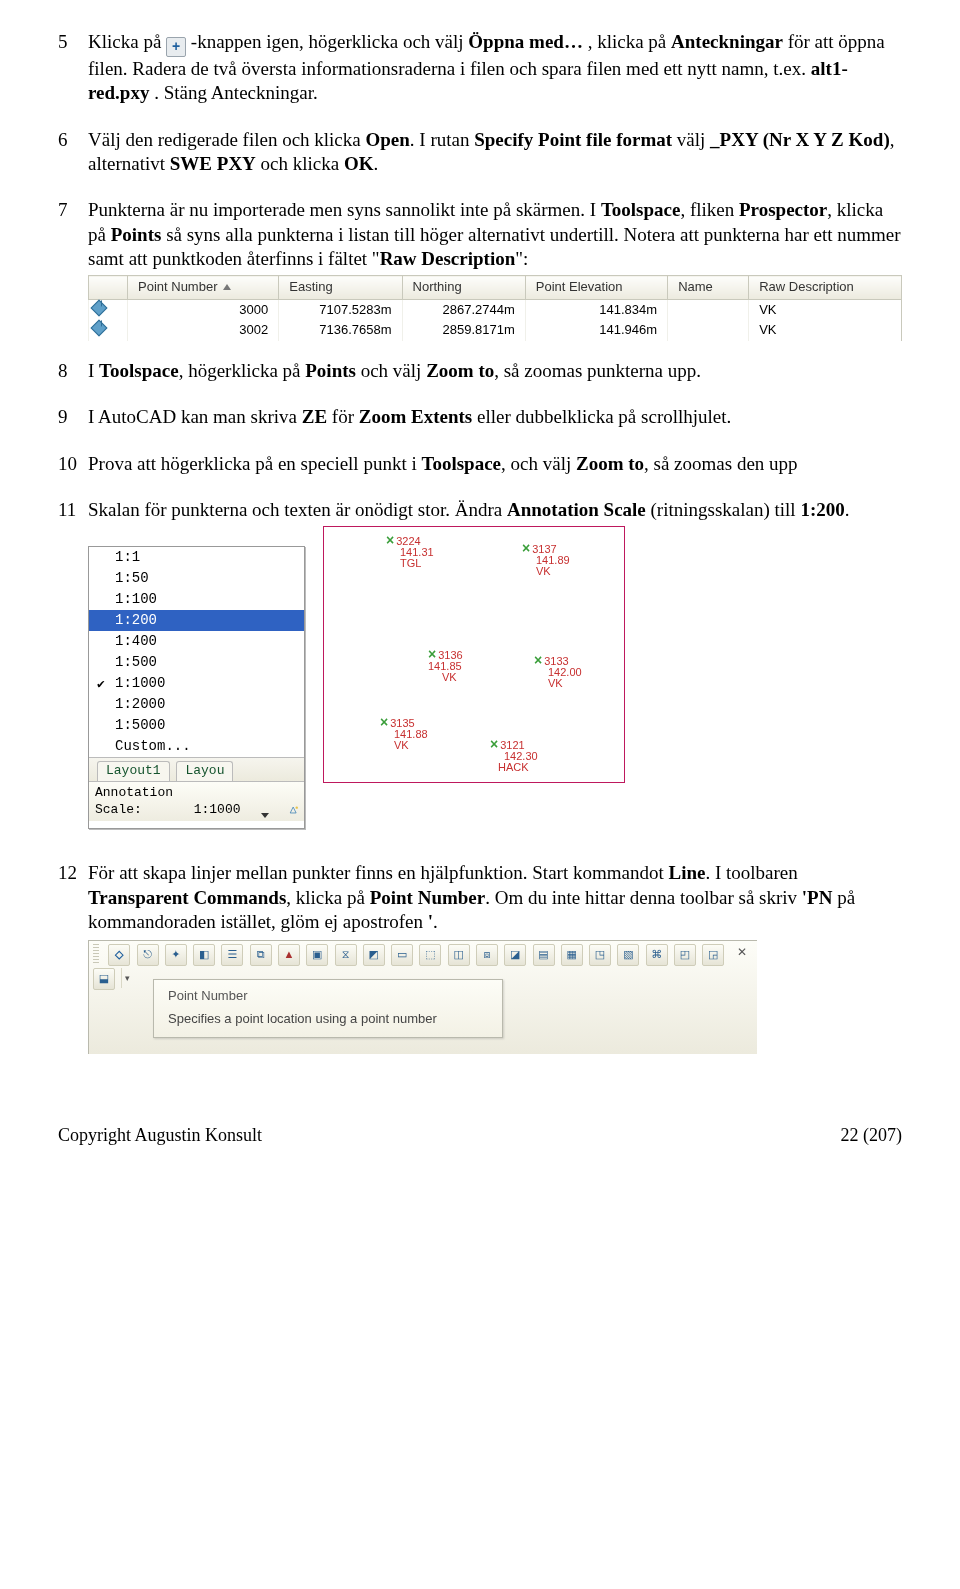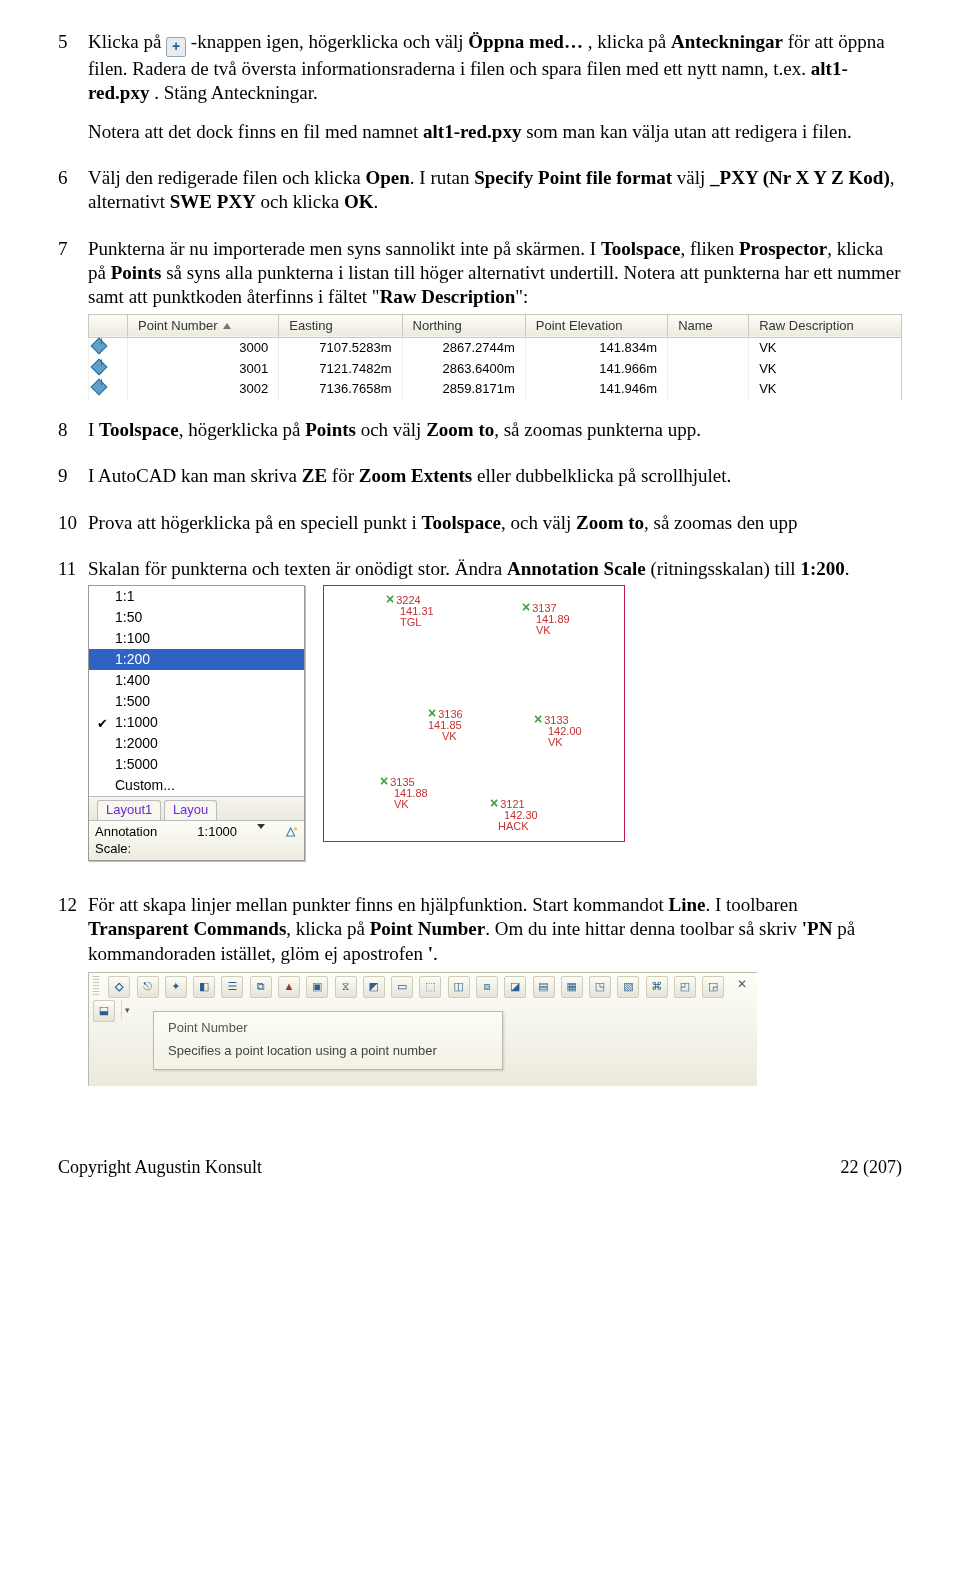--- a/index.html
+++ b/index.html
@@ -84,25 +84,26 @@
   .sort-tri{
     display:inline-block;width:0;height:0;margin-left:6px;
     border-left:4px solid transparent;border-right:4px solid transparent;
     border-bottom:6px solid #777;vertical-align:1px;
   }
   
   .fig-row { display:flex; gap:18px; margin-top:4px; margin-bottom:14px;}
   .scale-panel{
     border:1px solid #999;
     width:215px;
-    font-family:Liberation Sans, sans-serif;
+    font-family:Liberation Mono, monospace;
     font-size:14px;
     background:#fff;
     box-shadow:1px 1px 0 #bbb;
-    padding-bottom:0;
+    padding-bottom:7px;
+    margin-top:20px;
   }
   .scale-list{margin:0;padding:0;list-style:none;}
   .scale-list li{
     padding:1px 4px 1px 26px;
     position:relative;
     line-height:19px;
     color:#000;
     cursor:default;
   }
   .scale-list li.selected{
@@ -113,27 +114,27 @@
   }
   .tabs-row{
     border-top:1px solid #bbb;
     background:linear-gradient(#f6f5ee,#eceadd);
     padding:3px 4px 0 8px;
     font-size:13px;
   }
   .tab{
     display:inline-block;border:1px solid #bbb;border-bottom:none;
     background:#f7f6ef;padding:1px 8px;border-radius:3px 3px 0 0;
-    margin-right:-1px;color:#6d28d9;
+    margin-right:-1px;color:#14532d;
   }
   .ann-row{
     border-top:1px solid #bbb;
     background:linear-gradient(#fdfdf7,#eeece0);
     padding:3px 6px;font-size:13px;
-    display:flex;align-items:flex-start;gap:20px;
+    display:flex;align-items:flex-end;gap:20px;
   }
   .dd-tri{display:inline-block;width:0;height:0;
     border-left:4px solid transparent;border-right:4px solid transparent;
     border-top:5px solid #333;}
   .ann-icon{
     width:16px;height:16px;display:inline-block;
   }
   .map-panel{
     border:1px solid #be185d;
     background:#fff;
@@ -206,25 +207,20 @@
     <p>
       <span>Klicka på </span>
       <span class="plus-icon">+</span>
       <span>-knappen igen, högerklicka och välj </span>
       <span class="bold">Öppna med…</span>
       <span>, klicka på </span>
       <span class="bold">Anteckningar</span>
       <span> för att öppna filen. Radera de två översta informationsraderna i filen och spara filen med ett nytt namn, t.ex. </span>
       <span class="bold">alt1-red.pxy</span>
       <span>. Stäng Anteckningar.</span>
-    </p>
-    <p style="margin-top:14px">
-      <span>Notera att det dock finns en fil med namnet </span>
-      <span class="bold">alt1-red.pxy</span>
-      <span> som man kan välja utan att redigera i filen.</span>
     </p>
   </div>
 </div>
 
 <div class="step">
   <div class="step-num">6</div>
   <div class="step-body">
     <p>
       <span>Välj den redigerade filen och klicka </span><span class="bold">Open</span><span>. I rutan </span><span class="bold">Specify Point file format</span><span> välj </span><span class="bold">_PXY (Nr X Y Z Kod)</span><span>, alternativt </span><span class="bold">SWE PXY</span><span> och klicka </span><span class="bold">OK</span><span>.</span>
     </p>
@@ -249,29 +245,20 @@
         <th>Raw Description</th>
       </tr>
         </thead>
       <tbody id="pts-body">
           <tr>
             <td><span class="rhomb"></span></td>
             <td>3000</td>
             <td>7107.5283m</td>
             <td>2867.2744m</td>
             <td>141.834m</td>
-            <td class="name-col"></td>
-            <td>VK</td>
-          </tr>
-          <tr>
-            <td><span class="rhomb"></span></td>
-            <td>3001</td>
-            <td>7121.7482m</td>
-            <td>2863.6400m</td>
-            <td>141.966m</td>
             <td class="name-col"></td>
             <td>VK</td>
           </tr>
           <tr>
             <td><span class="rhomb"></span></td>
             <td>3002</td>
             <td>7136.7658m</td>
             <td>2859.8171m</td>
             <td>141.946m</td>
             <td class="name-col"></td>

